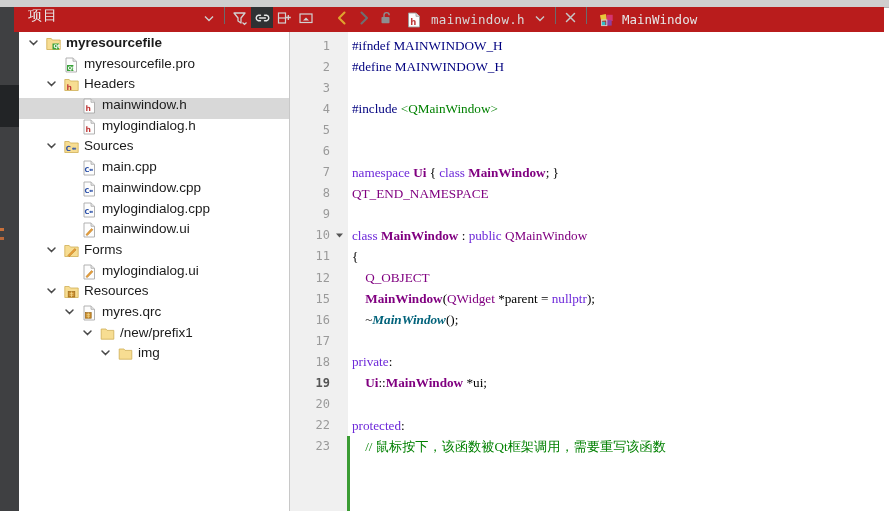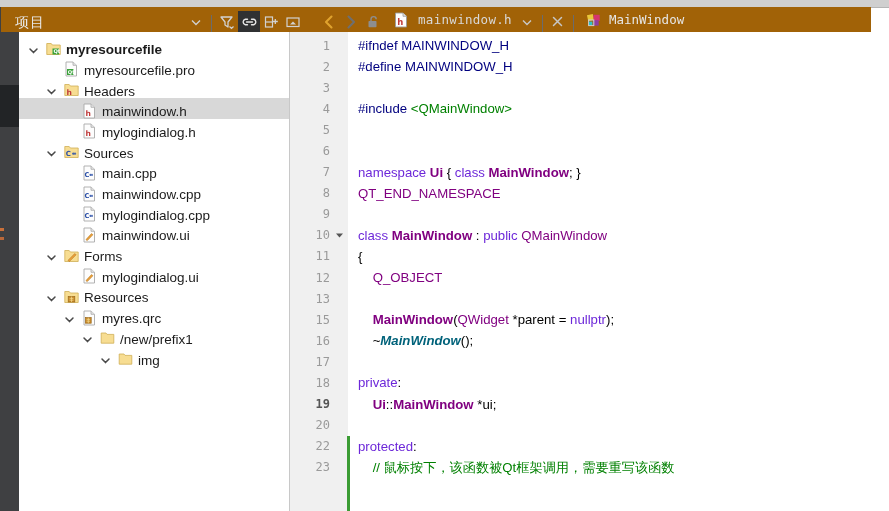--- a/index.html
+++ b/index.html
@@ -24,22 +24,22 @@
   }
   .modebar .blk{
     position:absolute;left:0;top:78px;width:19px;height:42px;
     background:#222426;
   }
   .modebar .mk1{position:absolute;left:0;top:221px;width:4px;height:3px;background:#c9703a;}
   .modebar .mk2{position:absolute;left:0;top:230px;width:4px;height:3px;background:#b9683a;}
 
   
   .toolbar{
-    position:absolute;left:1px;top:7px;width:870px;height:25px;
-    background:#a16207;display:flex;align-items:flex-end;
+    position:absolute;left:14px;top:7px;width:870px;height:25px;
+    background:#b91c1c;display:flex;align-items:flex-start;
     box-sizing:border-box;
   }
   .tb-title{
     color:#e8e8e8;font-size:14px;padding-left:14px;
     font-family:"DejaVu Sans",sans-serif;letter-spacing:1px;
     white-space:nowrap;
   }
   .tb-spacer{flex:1 1 auto;}
   .ico{
     width:22px;height:21px;display:flex;align-items:center;justify-content:center;
@@ -62,21 +62,21 @@
     margin-left:3px;white-space:nowrap;
   }
 
   
   .tree{
     position:absolute;left:19px;top:32px;width:271px;height:479px;
     background:#ffffff;overflow:hidden;
     border-right:1px solid #c8c8c8;box-sizing:border-box;
   }
   .row{
-    position:relative;height:20.7px;display:flex;align-items:flex-end;
+    position:relative;height:20.7px;display:flex;align-items:flex-start;
     font-size:13.5px;color:#1b1b1b;white-space:nowrap;
   }
   .row.sel{background:#d8d8d8;}
   .row .twisty{
     width:13px;height:13px;flex:0 0 auto;display:flex;align-items:center;justify-content:center;
   }
   .row .ficon{width:15px;height:16px;flex:0 0 auto;margin-right:5px;}
   .row .ficon svg{display:block;}
   .row .nm{line-height:1;}
   .row.bold .nm{font-weight:bold;}
@@ -100,22 +100,22 @@
   .ln{
     position:relative;height:21.1px;display:flex;align-items:center;
   }
   .num{
     width:40px;text-align:right;color:#9a9a9a;font-size:12px;
     flex:0 0 auto;font-family:"DejaVu Sans Mono",monospace;
   }
   .num.cur{color:#555;font-weight:bold;}
   .fold{width:18px;flex:0 0 auto;display:flex;align-items:center;justify-content:center;}
   .txt{
-    margin-left:10px;white-space:pre;line-height:1;
-    font-family:Liberation Sans, sans-serif;font-size:13.2px;
+    margin-left:4px;white-space:pre;line-height:1;
+    font-family:Liberation Serif, serif;font-size:13.2px;
   }
   
   .c-pre{color:#00007f;}
   .c-kw{color:#6d28d9;}
   .c-type{color:#800080;font-weight:bold;}
   .c-qt{color:#800080;}
   .c-str{color:#008000;}
   .c-cmt{color:#008000;}
   .c-fn{color:#00627a;font-weight:bold;font-style:italic;}
   .c-pl{color:#000000;}
@@ -547,25 +547,20 @@
           <span class="num">11</span>
           <span class="fold"></span>
           <span class="txt">{</span>
         </div>
         <div class="ln">
           <span class="num">12</span>
           <span class="fold"></span>
           <span class="txt">    <span class="c-qt">Q_OBJECT</span></span>
         </div>
         <div class="ln">
-          <span class="num">13</span>
-          <span class="fold"></span>
-          <span class="txt"></span>
-        </div>
-        <div class="ln">
           <span class="num">15</span>
           <span class="fold"></span>
           <span class="txt">    <span class="c-type">MainWindow</span>(<span class="c-qt">QWidget</span> *<span class="c-pl">parent</span> = <span class="c-kw">nullptr</span>);</span>
         </div>
         <div class="ln">
           <span class="num">16</span>
           <span class="fold"></span>
           <span class="txt">    ~<span class="c-fn">MainWindow</span>();</span>
         </div>
         <div class="ln">

